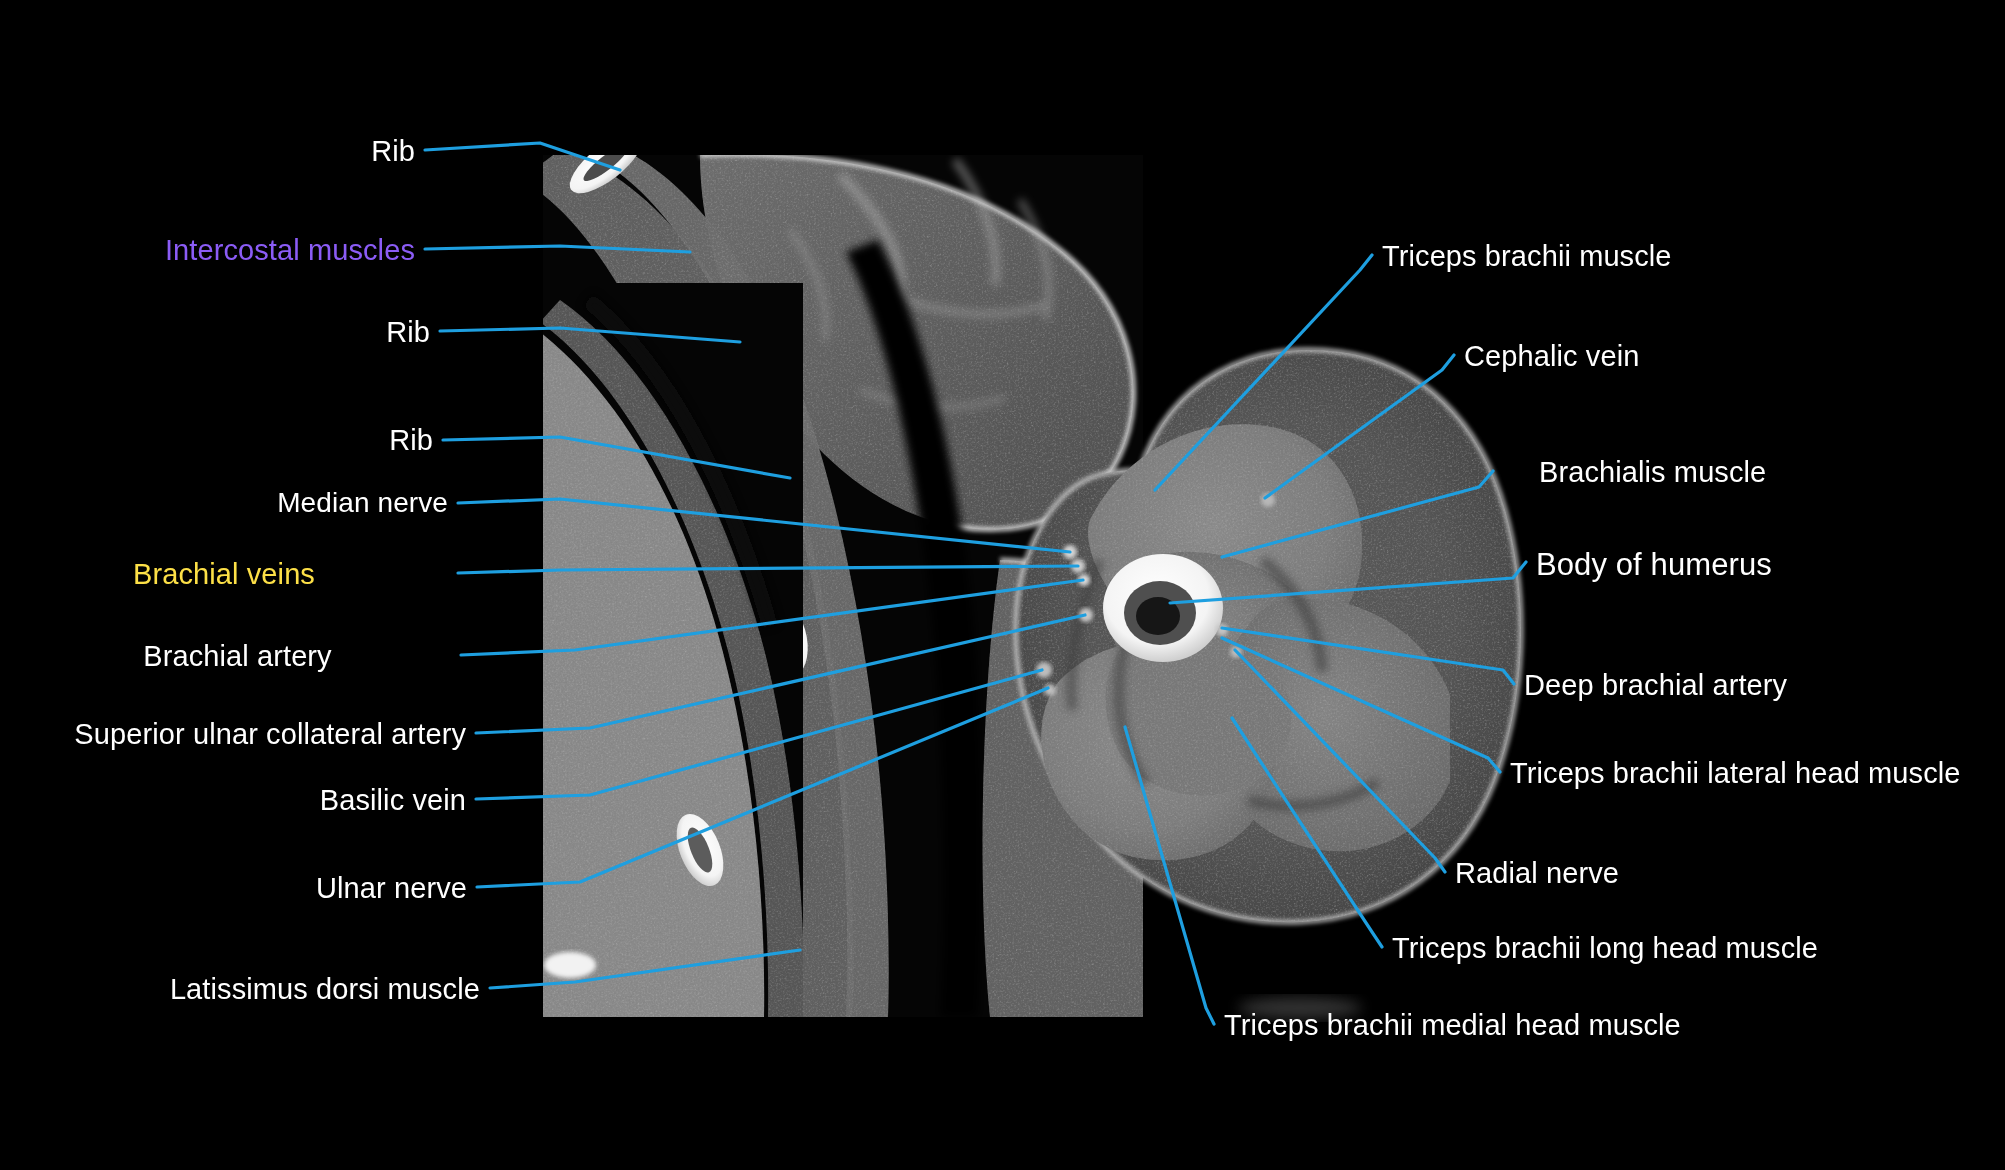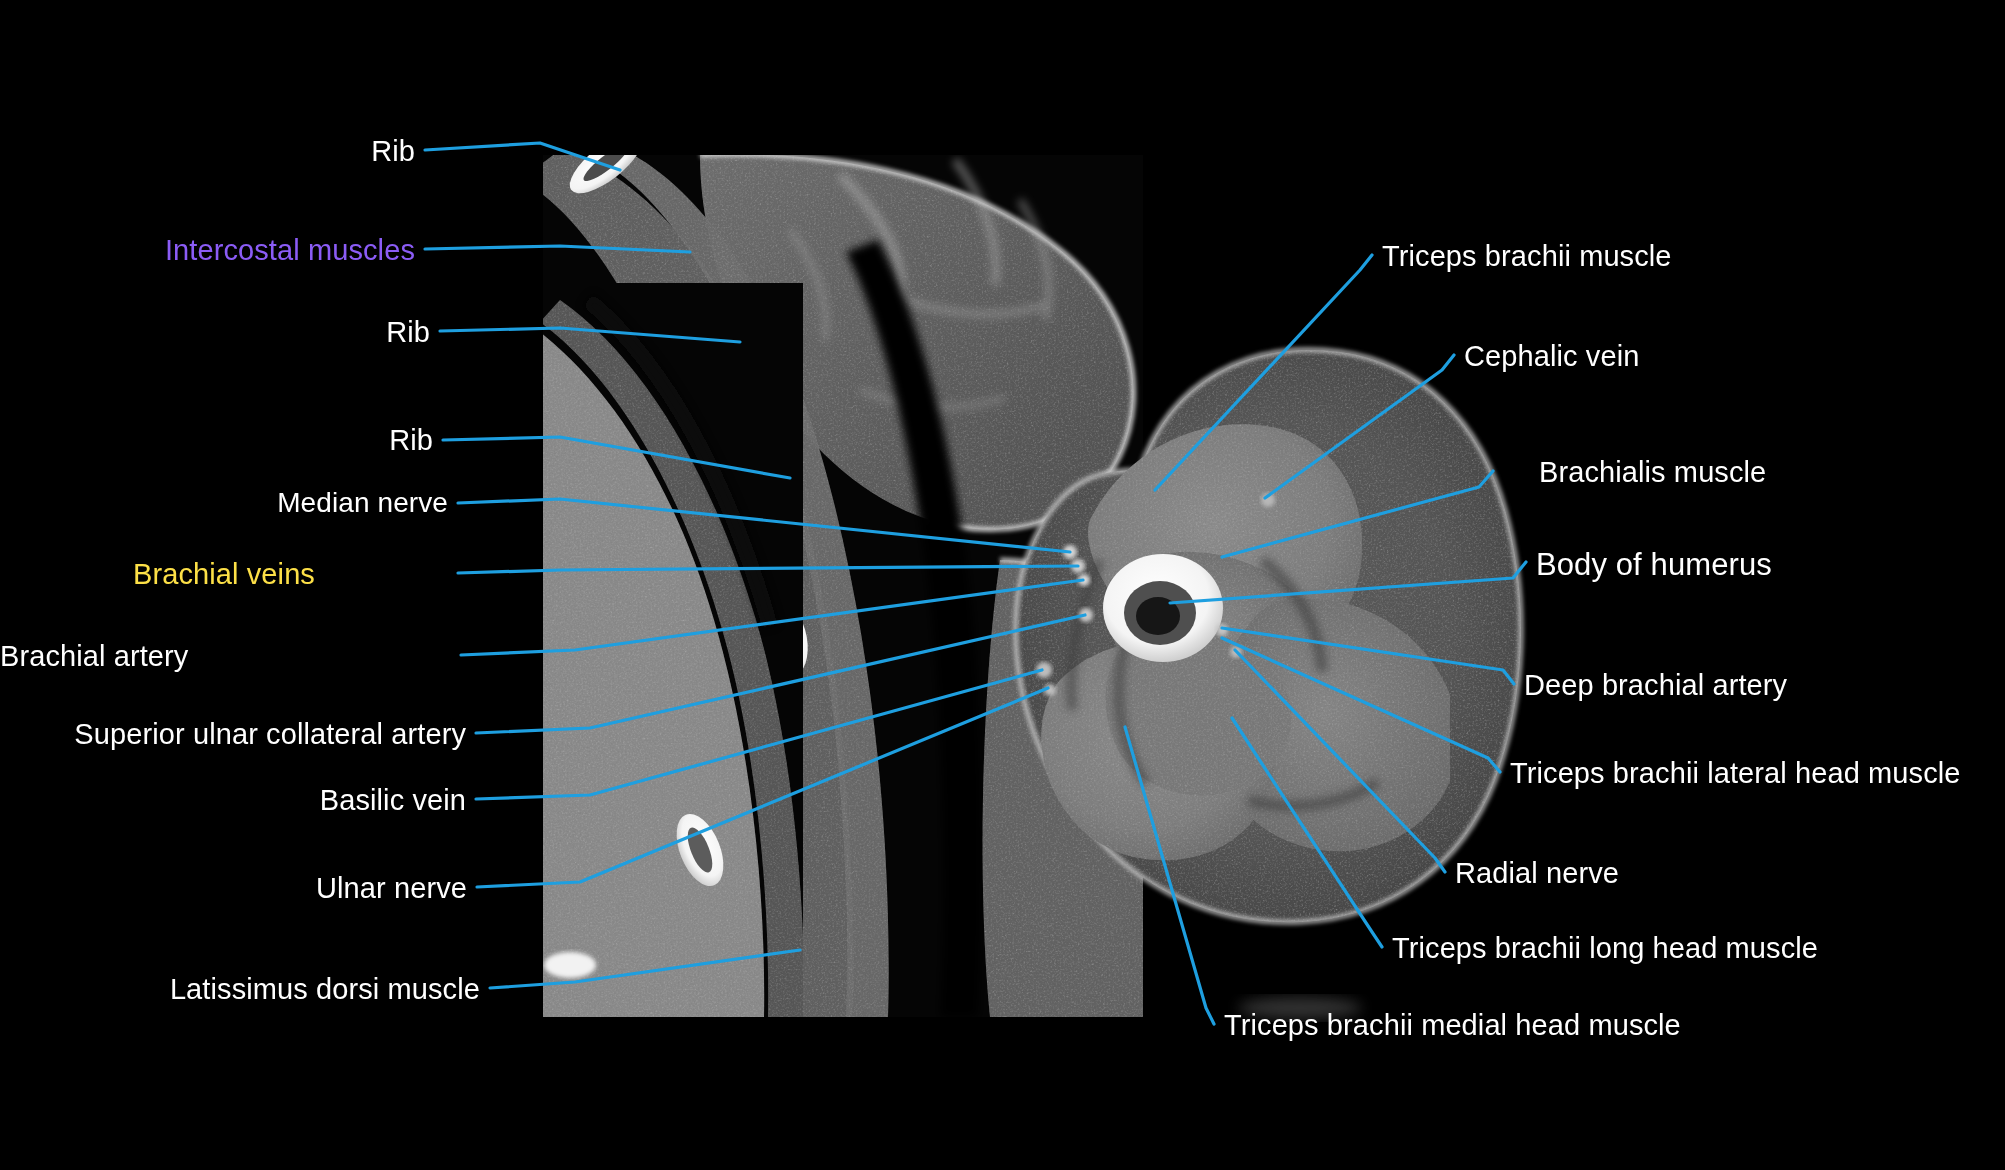--- a/index.html
+++ b/index.html
@@ -288,21 +288,21 @@
       </g>
   </svg>
 
   <div id="labels">
       <div class="lbl left" style="color: rgb(255, 255, 255); font-size: 29px; top: 137px; left: 0px; width: 415px; text-align: right;">Rib</div>
       <div class="lbl left" style="color: #8b5cf6; font-size: 29px; top: 236px; left: 0px; width: 415px; text-align: right;">Intercostal muscles</div>
       <div class="lbl left" style="color: rgb(255, 255, 255); font-size: 29px; top: 318px; left: 0px; width: 430px; text-align: right;">Rib</div>
       <div class="lbl left" style="color: rgb(255, 255, 255); font-size: 29px; top: 426px; left: 0px; width: 433px; text-align: right;">Rib</div>
       <div class="lbl left" style="color: rgb(255, 255, 255); font-size: 28px; top: 489px; left: 0px; width: 448px; text-align: right;">Median nerve</div>
       <div class="lbl left" style="color: #fde047; font-size: 29px; top: 560px; left: 0px; width: 448px; text-align: center;">Brachial veins</div>
-      <div class="lbl left" style="color: rgb(255, 255, 255); font-size: 29px; top: 642px; left: 0px; width: 451px; text-align: left;">Brachial artery</div>
+      <div class="lbl left" style="color: rgb(255, 255, 255); font-size: 29px; top: 642px; left: 0px; width: 451px; text-align: center; padding-left: 12px;">Brachial artery</div>
       <div class="lbl left" style="color: rgb(255, 255, 255); font-size: 29px; top: 720px; left: 0px; width: 466px; text-align: right;">Superior ulnar collateral artery</div>
       <div class="lbl left" style="color: rgb(255, 255, 255); font-size: 29px; top: 786px; left: 0px; width: 466px; text-align: right;">Basilic vein</div>
       <div class="lbl left" style="color: rgb(255, 255, 255); font-size: 29px; top: 874px; left: 0px; width: 467px; text-align: right;">Ulnar nerve</div>
       <div class="lbl left" style="color: rgb(255, 255, 255); font-size: 29px; top: 975px; left: 0px; width: 480px; text-align: right;">Latissimus dorsi muscle</div>
       <div class="lbl right" style="color: rgb(255, 255, 255); font-size: 29px; top: 242px; left: 1382px; text-align: left;">Triceps brachii muscle</div>
       <div class="lbl right" style="color: rgb(255, 255, 255); font-size: 29px; top: 342px; left: 1464px; text-align: left;">Cephalic vein</div>
       <div class="lbl right" style="color: rgb(255, 255, 255); font-size: 29px; top: 458px; left: 1503px; text-align: left; margin-left: 36px;">Brachialis muscle</div>
       <div class="lbl right" style="color: rgb(255, 255, 255); font-size: 31px; top: 549px; left: 1536px; text-align: right;">Body of humerus</div>
       <div class="lbl right" style="color: rgb(255, 255, 255); font-size: 29px; top: 671px; left: 1524px; text-align: left;">Deep brachial artery</div>
       <div class="lbl right" style="color: rgb(255, 255, 255); font-size: 29px; top: 759px; left: 1510px; text-align: left;">Triceps brachii lateral head muscle</div>

